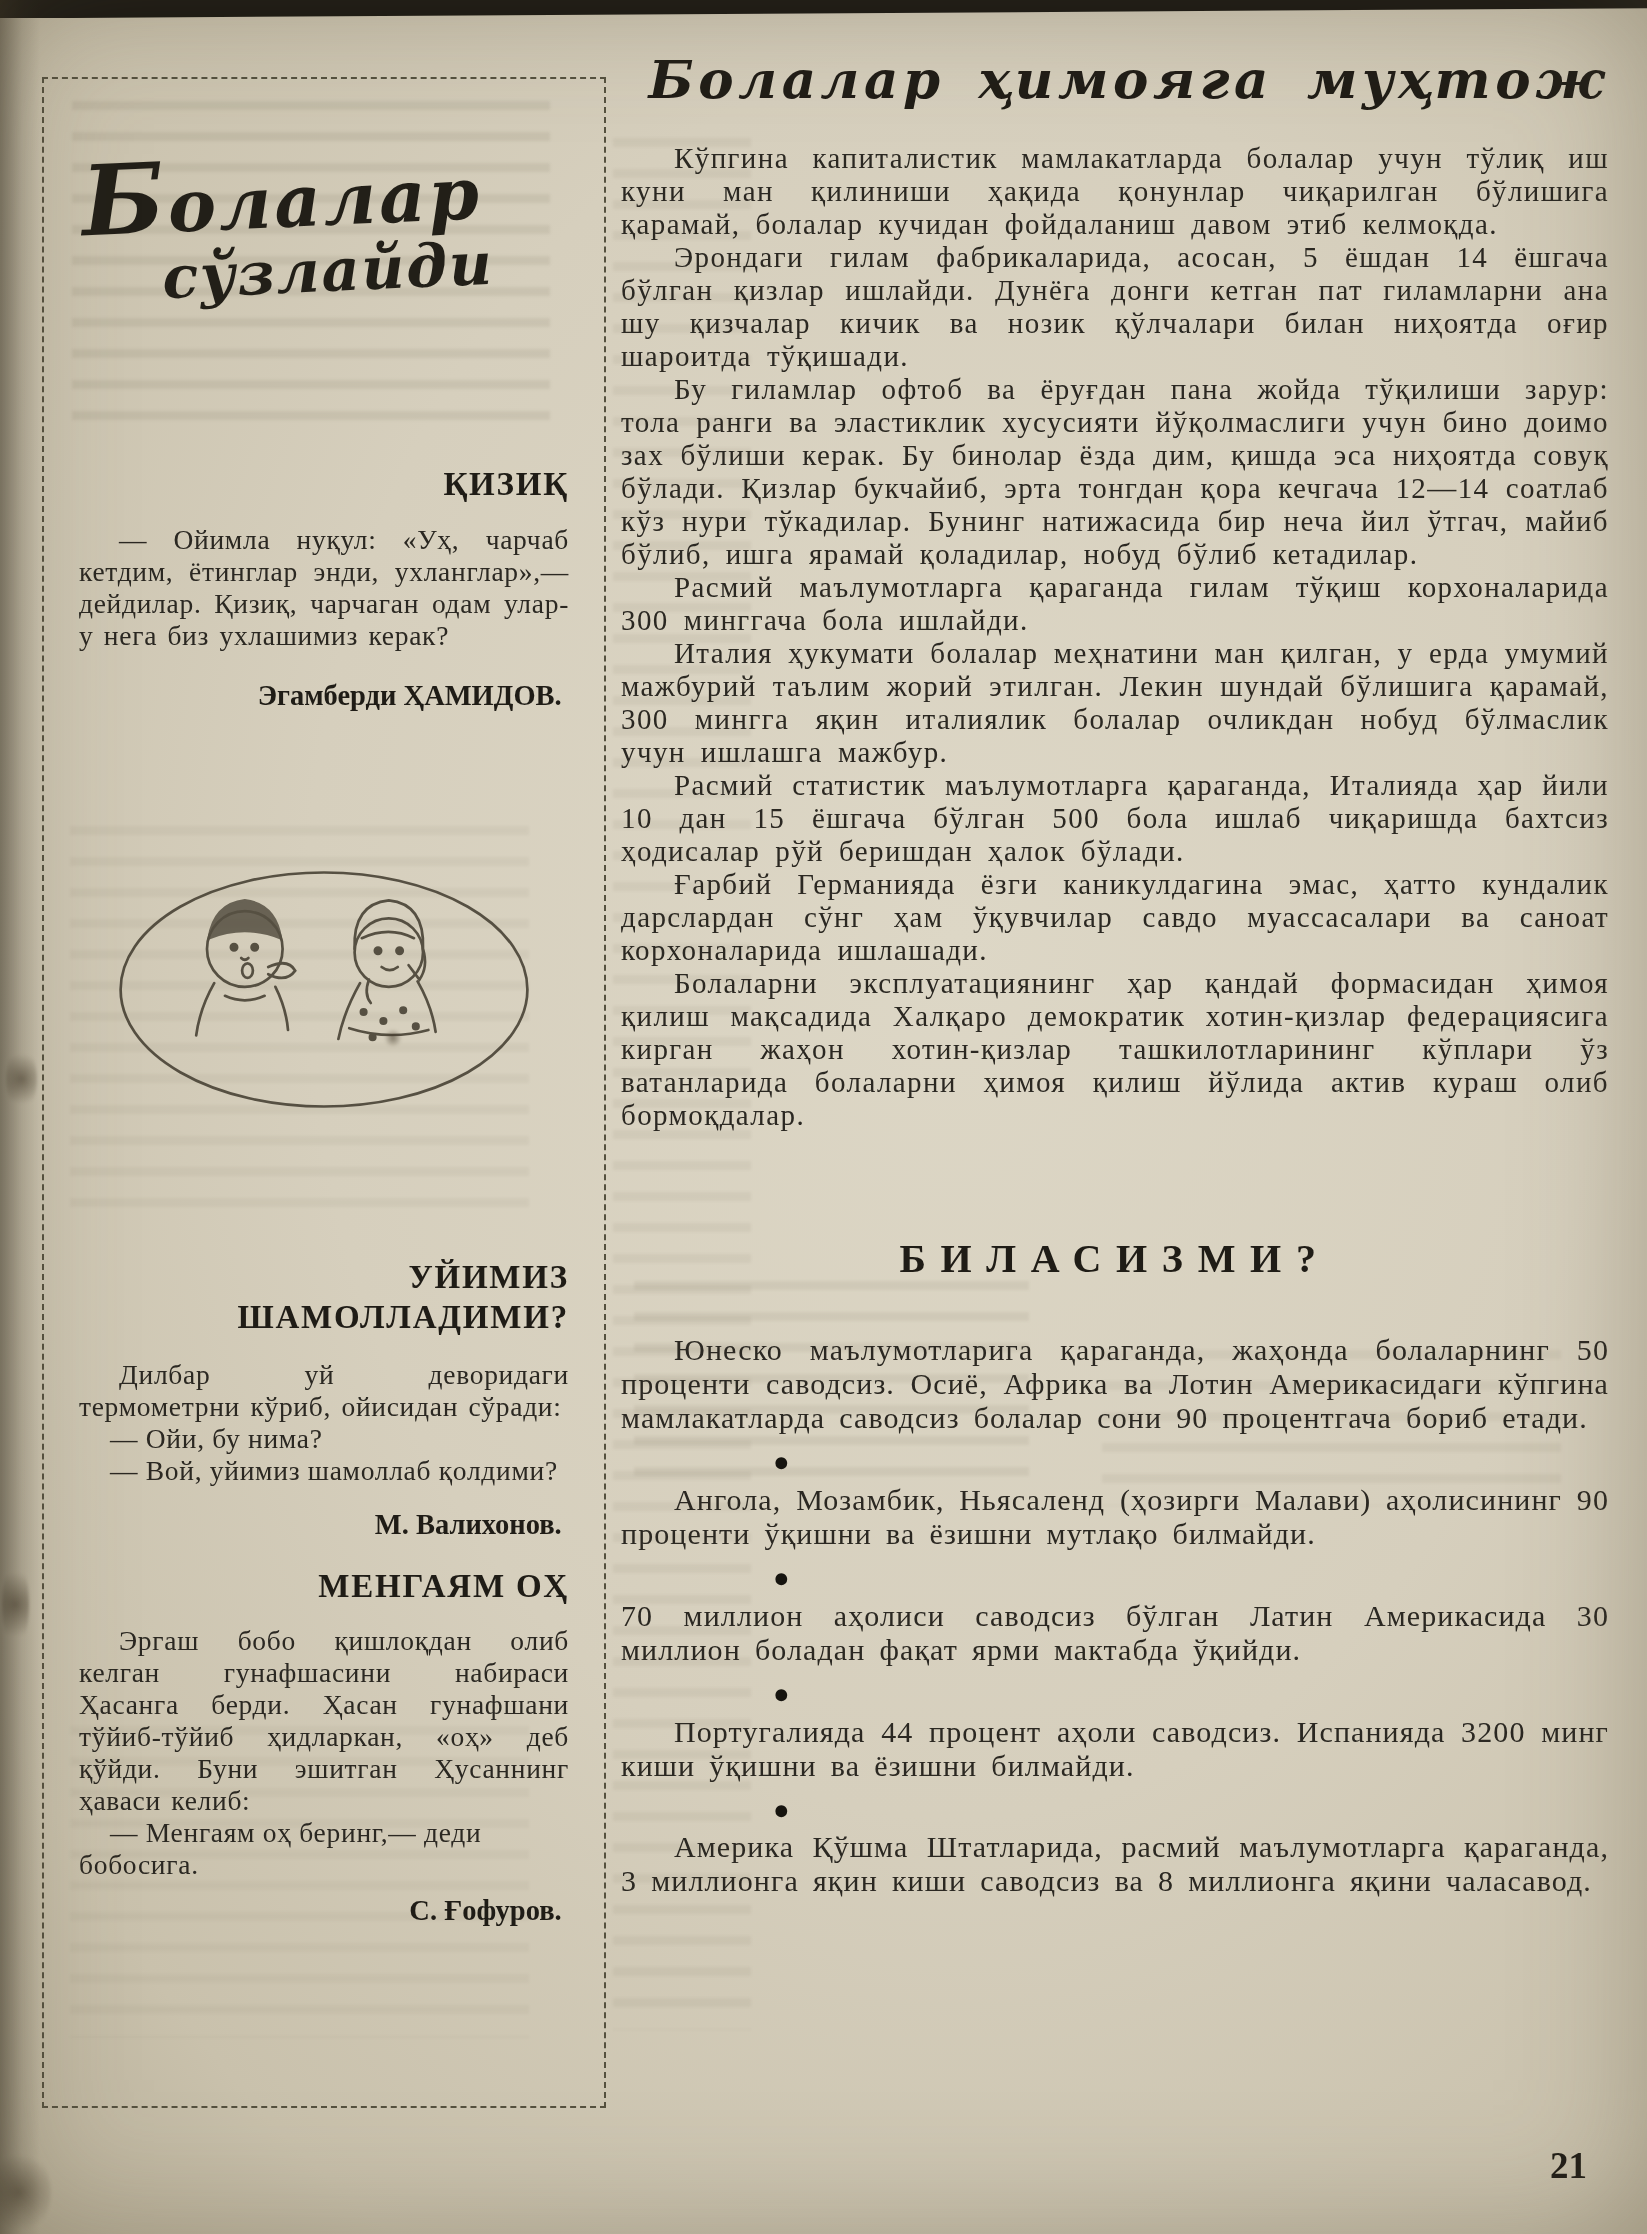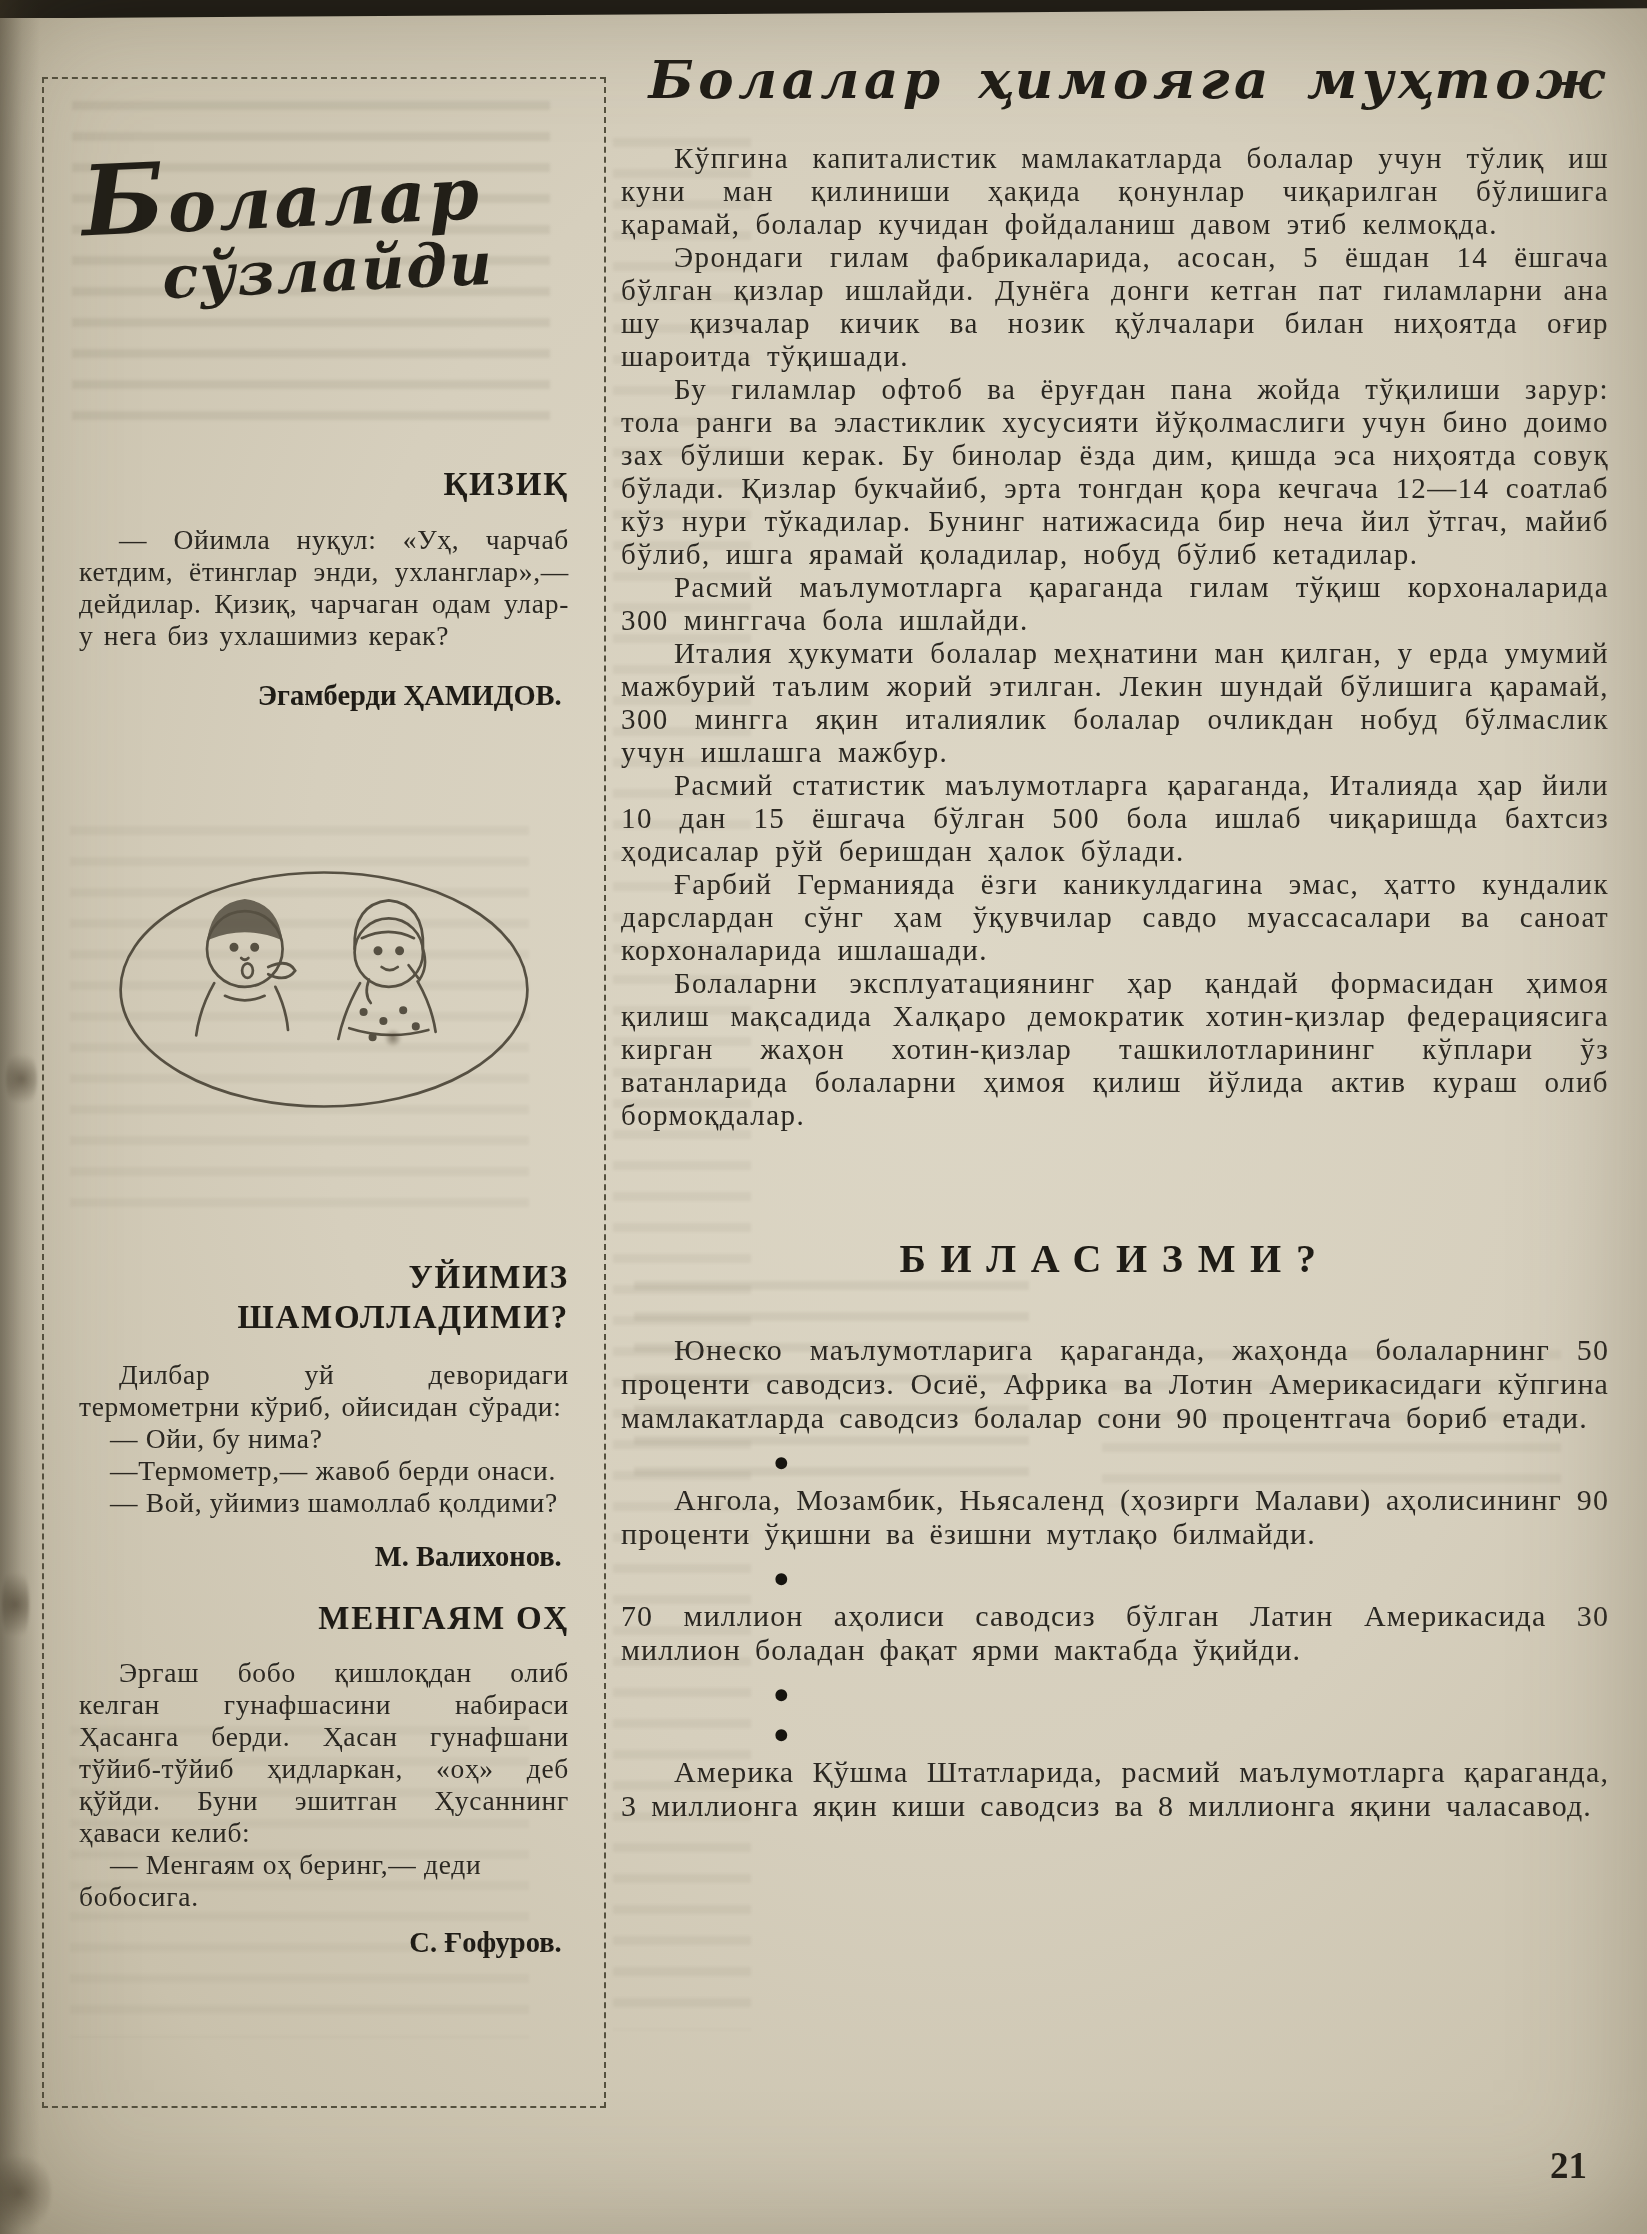--- a/index.html
+++ b/index.html
@@ -139,21 +139,20 @@
         <circle cx="294" cy="208" r="3" fill="#453f32"></circle>
       </g>
     </svg>
 
     <h3 class="lc-h h-uyimiz">
       <span>УЙИМИЗ</span><br>
       <span>ШАМОЛЛАДИМИ?</span>
     </h3>
     <p class="lc-p p-uyintro">Дилбар уй деворидаги термометрни кўриб, ойисидан сўради:</p>
     <p class="lc-line">— Ойи, бу нима?</p>
-    <p class="lc-line">—Термометр,— жавоб берди онаси.</p>
     <p class="lc-line">— Вой, уйимиз шамоллаб қолдими?</p>
     <div class="sig sig-uyimiz">М. Валихонов.</div>
 
     <h3 class="lc-h h-mengayam">МЕНГАЯМ ОҲ</h3>
     <p class="lc-p p-mengayam">Эргаш бобо қишлоқдан олиб келган гунафшасини набираси Ҳасанга берди. Ҳасан гунафшани тўйиб-тўйиб ҳидларкан, «оҳ» деб қўйди. Буни эшитган Ҳусаннинг ҳаваси келиб:</p>
     <p class="lc-line">— Менгаям оҳ беринг,— деди бобосига.</p>
     <div class="sig sig-mengayam">С. Ғофуров.</div>
 
   </aside>
 
@@ -170,20 +169,21 @@
     <p class="body-p">Болаларни эксплуатациянинг ҳар қандай формасидан ҳимоя қилиш мақсадида Халқаро демократик хотин-қизлар федерациясига кирган жаҳон хотин-қизлар ташкилотларининг кўплари ўз ватанларида болаларни ҳимоя қилиш йўлида актив кураш олиб бормоқдалар.</p>
 
     <h2 class="bilasizmi-h">БИЛАСИЗМИ?</h2>
 
     <p class="item">Юнеско маълумотларига қараганда, жаҳонда болаларнинг 50 проценти саводсиз. Осиё, Африка ва Лотин Америкасидаги кўпгина мамлакатларда саводсиз болалар сони 90 процентгача бориб етади.</p>
     <div class="bullet">●</div>
     <p class="item">Ангола, Мозамбик, Ньясаленд (ҳозирги Малави) аҳолисининг 90 проценти ўқишни ва ёзишни мутлақо билмайди.</p>
     <div class="bullet">●</div>
     <p class="item no-indent">70 миллион аҳолиси саводсиз бўлган Латин Америкасида 30 миллион боладан фақат ярми мактабда ўқийди.</p>
     <div class="bullet">●</div>
+    <p class="item">Португалияда 44 процент аҳоли саводсиз. Испанияда 3200 минг киши ўқишни ва ёзишни билмайди.</p>
     <div class="bullet">●</div>
     <p class="item">Америка Қўшма Штатларида, расмий маълумотларга қараганда, 3 миллионга яқин киши саводсиз ва 8 миллионга яқини чаласавод.</p>
   </main>
 
   <div class="pageno">21</div>
 
   <div class="edge-top"></div>
   <div class="edge-left"></div>
   <div class="vignette"></div>
 </div>

